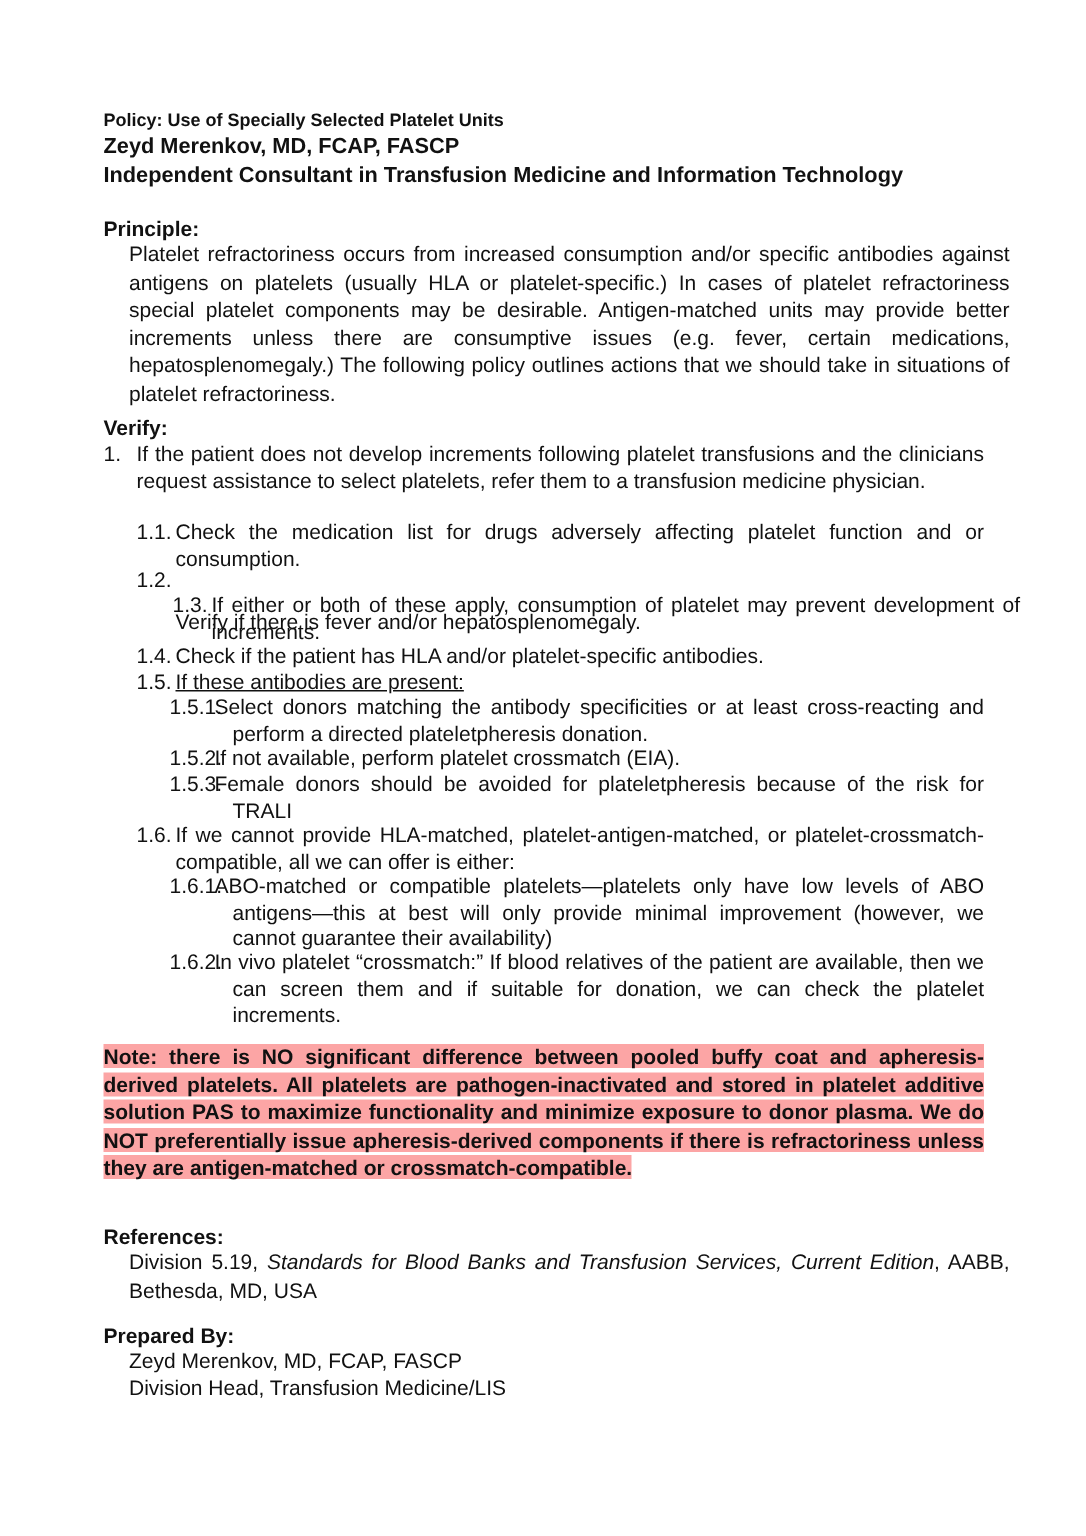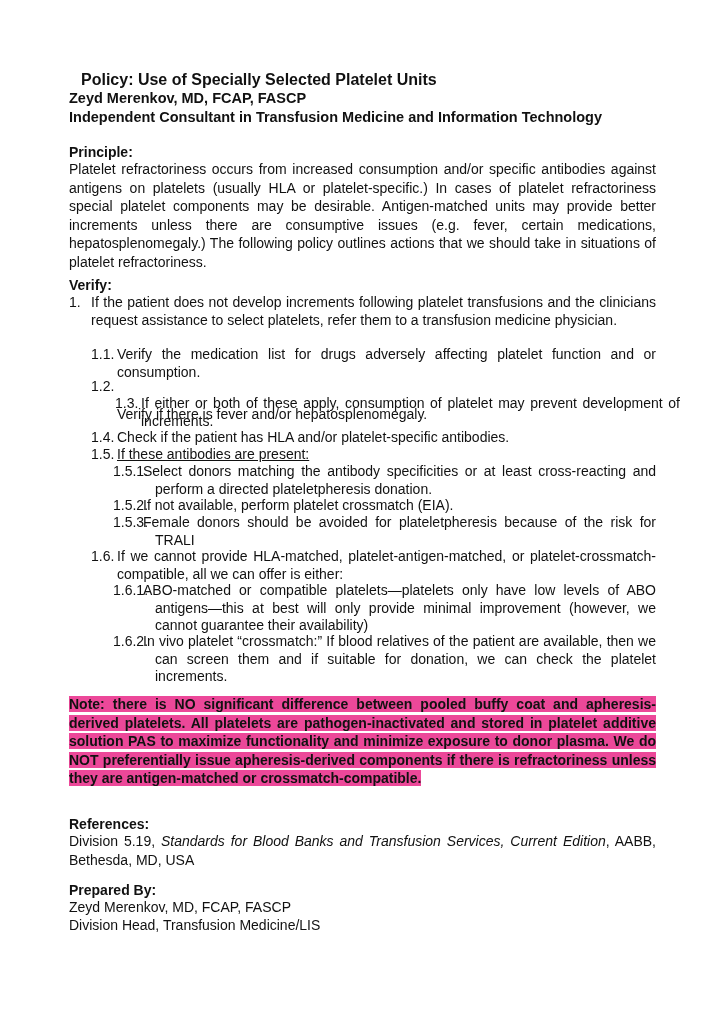--- a/index.html
+++ b/index.html
@@ -1,27 +1,27 @@
 <!DOCTYPE html>
 <html><head>
 <meta charset="utf-8">
 <style>
   html, body { margin:0; padding:0; background:#ffffff; }
   body { width:724px; height:1024px; position:relative; overflow:hidden;
          font-family:"Liberation Sans", sans-serif; color:#111; }
   .page { position:absolute; left:69px; top:0; width:587px; }
-  .h-title { position:absolute; top:71px; font-weight:bold; font-size:16px; line-height:18px; white-space:nowrap;margin-left:12px; }
+  .h-title { position:absolute; top:71px; font-weight:bold; font-size:12px; line-height:18px; white-space:nowrap; }
   .h-sub { position:absolute; font-weight:bold; font-size:14.5px; line-height:18px; white-space:nowrap; }
   .sec-head { position:absolute; font-weight:bold; font-size:14px; line-height:18px; }
-  .para { position:absolute; font-size:14px; line-height:18.6px; text-align:justify; text-align-last:left; width:587px; }
+  .para { position:absolute; font-size:14px; line-height:18.6px; text-align:justify; text-align-last:left; width:587px;margin-left:17px; }
   .li { position:absolute; font-size:14px; line-height:17.5px; text-align:justify; text-align-last:left; }
   .li .num { position:absolute; left:0; top:0; }
   .li .txt { display:block; }
   .note { position:absolute; top:695px; width:587px; font-weight:bold; font-size:14px; line-height:18.5px; text-align:justify; text-align-last:left; }
-  .note span.hl { background:#ec4899; box-decoration-break:clone; -webkit-box-decoration-break:clone; }
+  .note span.hl { background:#fca5a5; box-decoration-break:clone; -webkit-box-decoration-break:clone; }
   i { font-style:italic; }
 </style>
 </head>
 <body>
 
 <div class="page">
 
   <div class="h-title">Policy:  Use of Specially Selected Platelet Units</div>
   <div class="h-sub" style="top:89px;">Zeyd Merenkov, MD, FCAP, FASCP</div>
   <div class="h-sub" style="top:108px;">Independent Consultant in Transfusion Medicine and Information Technology</div>
@@ -31,21 +31,21 @@
 
   <div class="sec-head" style="top:276px;">Verify:</div>
 
   <div>
     <div class="li" style="top:294px; left:0; width:587px;">
       <span class="num">1.</span>
       <span class="txt" style="padding-left:22px;">If the patient does not develop increments following platelet transfusions and the clinicians request assistance to select platelets, refer them to a transfusion medicine physician.</span>
     </div>
     <div class="li" style="top:346px; left:22px; width:565px;">
       <span class="num">1.1.</span>
-      <span class="txt" style="padding-left:26px;">Verify the medication list for drugs adversely affecting platelet function and or consumption.</span>
+      <span class="txt" style="padding-left:26px;">Check the medication list for drugs adversely affecting platelet function and or consumption.</span>
     </div>
     <div class="li" style="top:378px; left:22px; width:565px;">
       <span class="num">1.2.</span>
       <span class="txt" style="padding-left:26px;margin-top:28px;">Verify if there is fever and/or hepatosplenomegaly.</span>
     </div>
     <div class="li" style="top:395px; left:22px; width:565px;margin-left:24px;">
       <span class="num">1.3.</span>
       <span class="txt" style="padding-left:26px;">If either or both of these apply, consumption of platelet may prevent development of increments.</span>
     </div>
     <div class="li" style="top:429px; left:22px; width:565px;">

